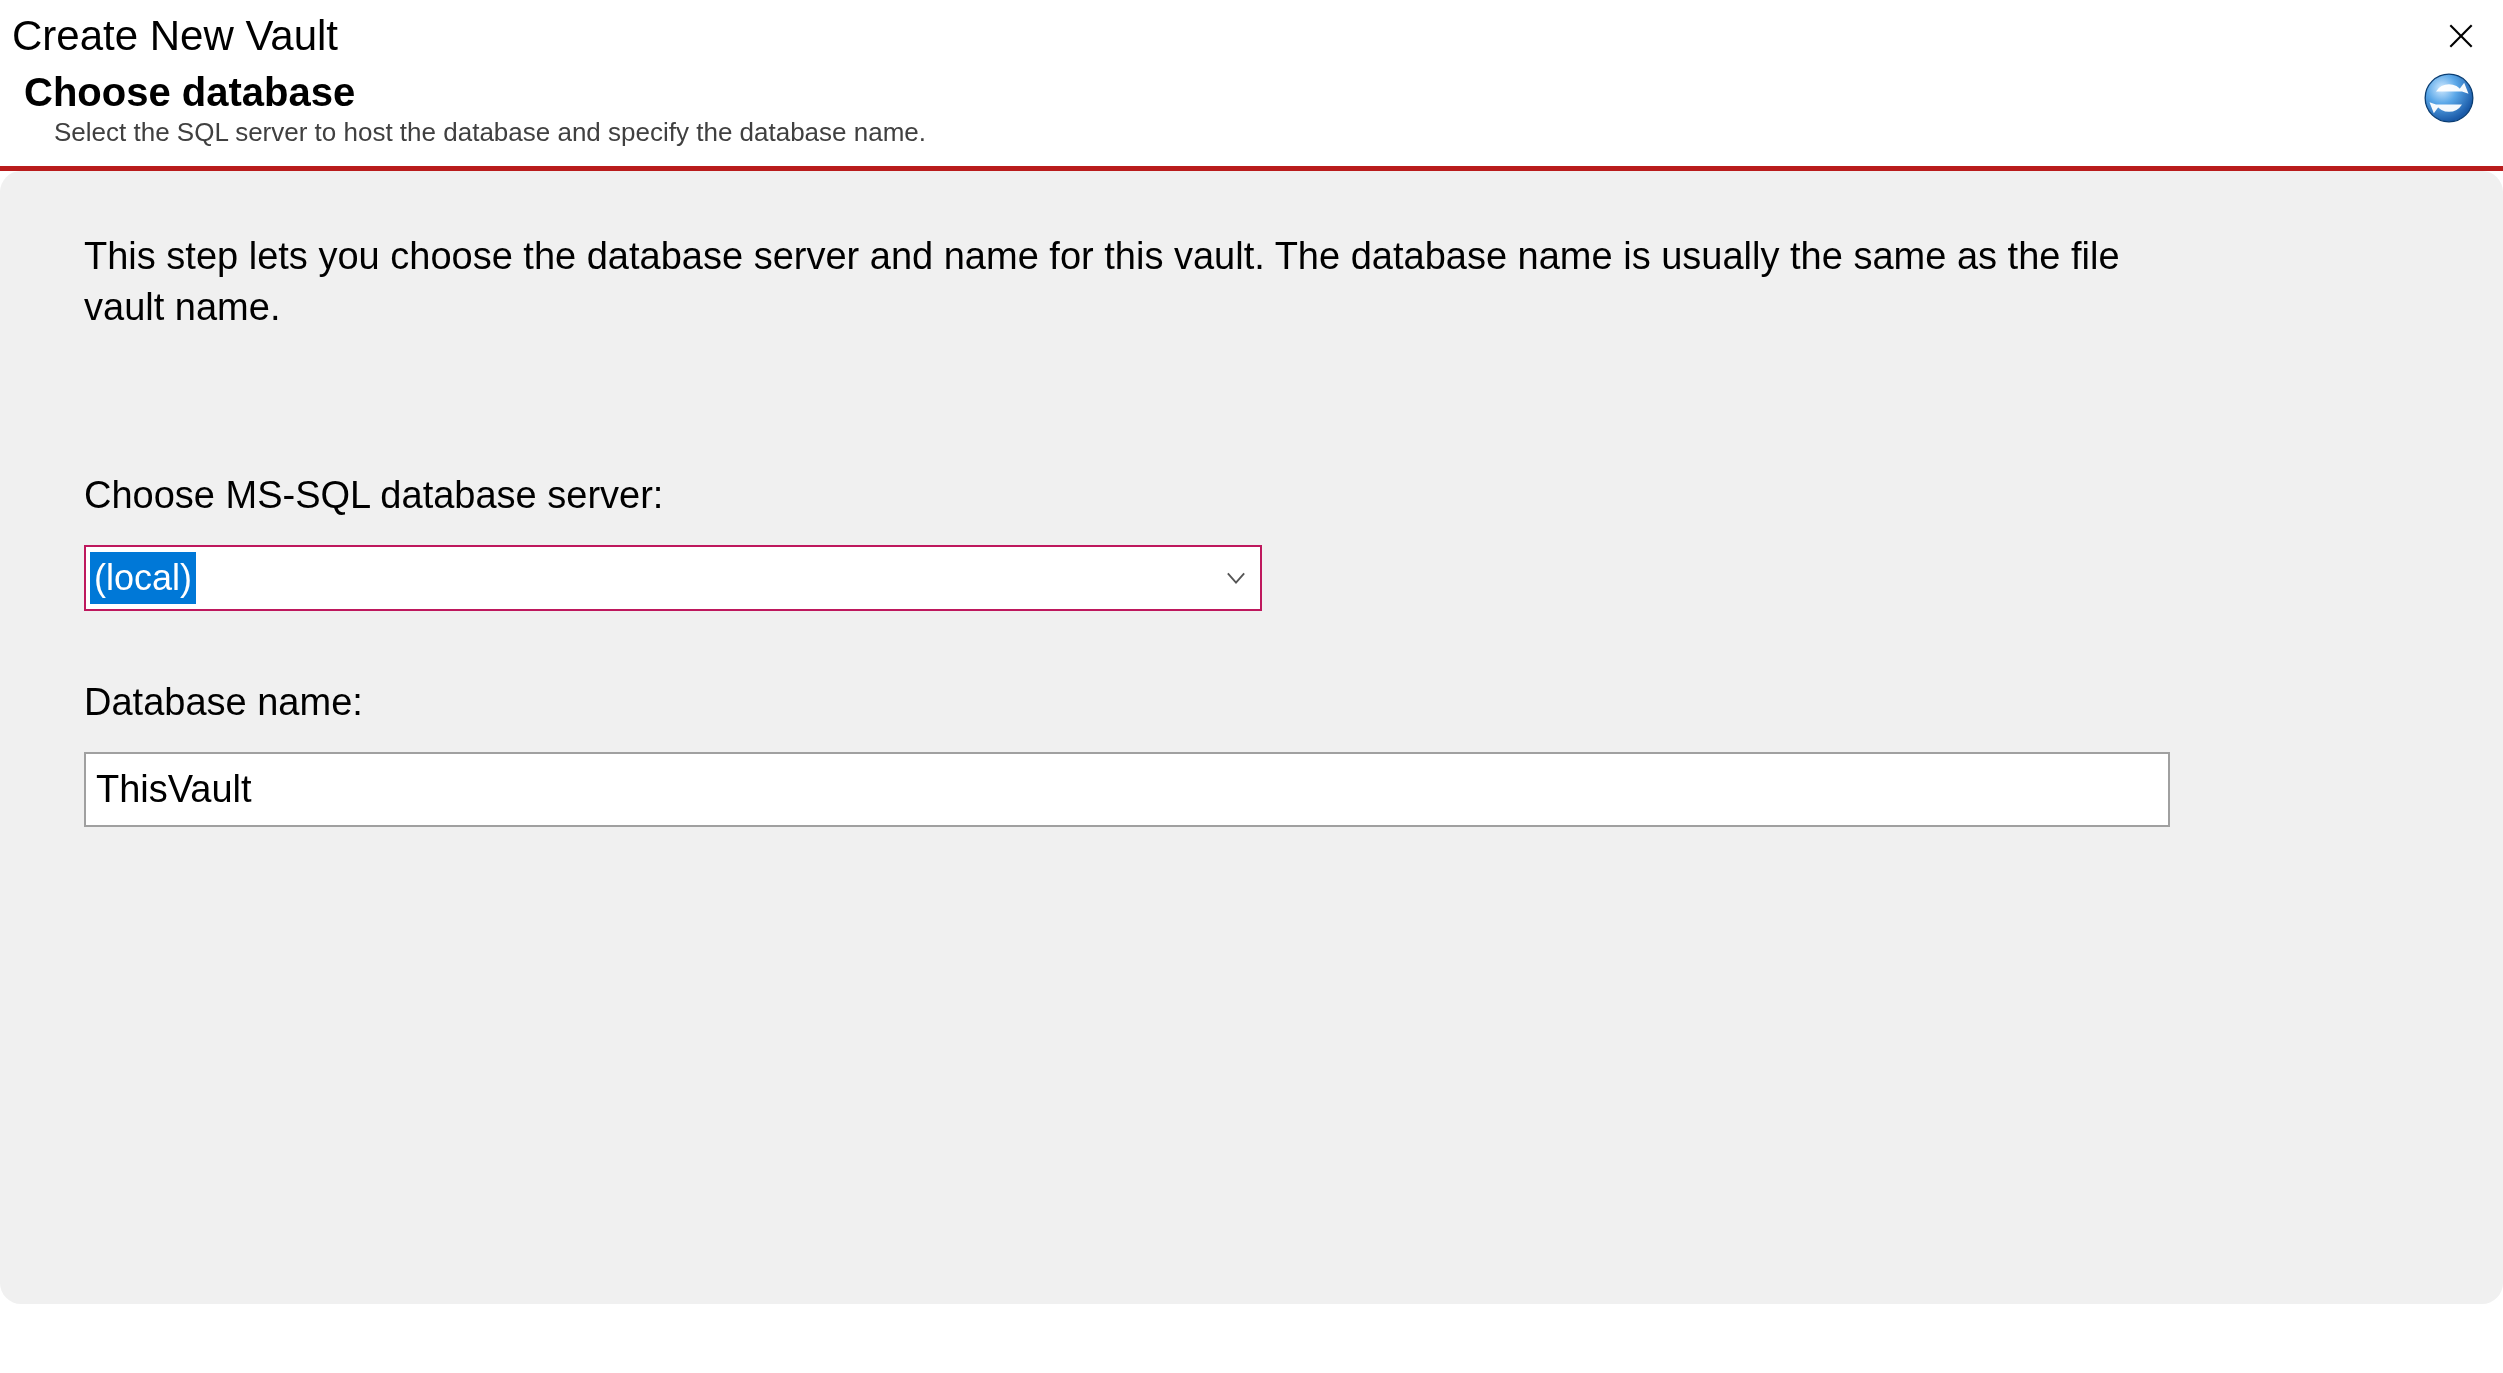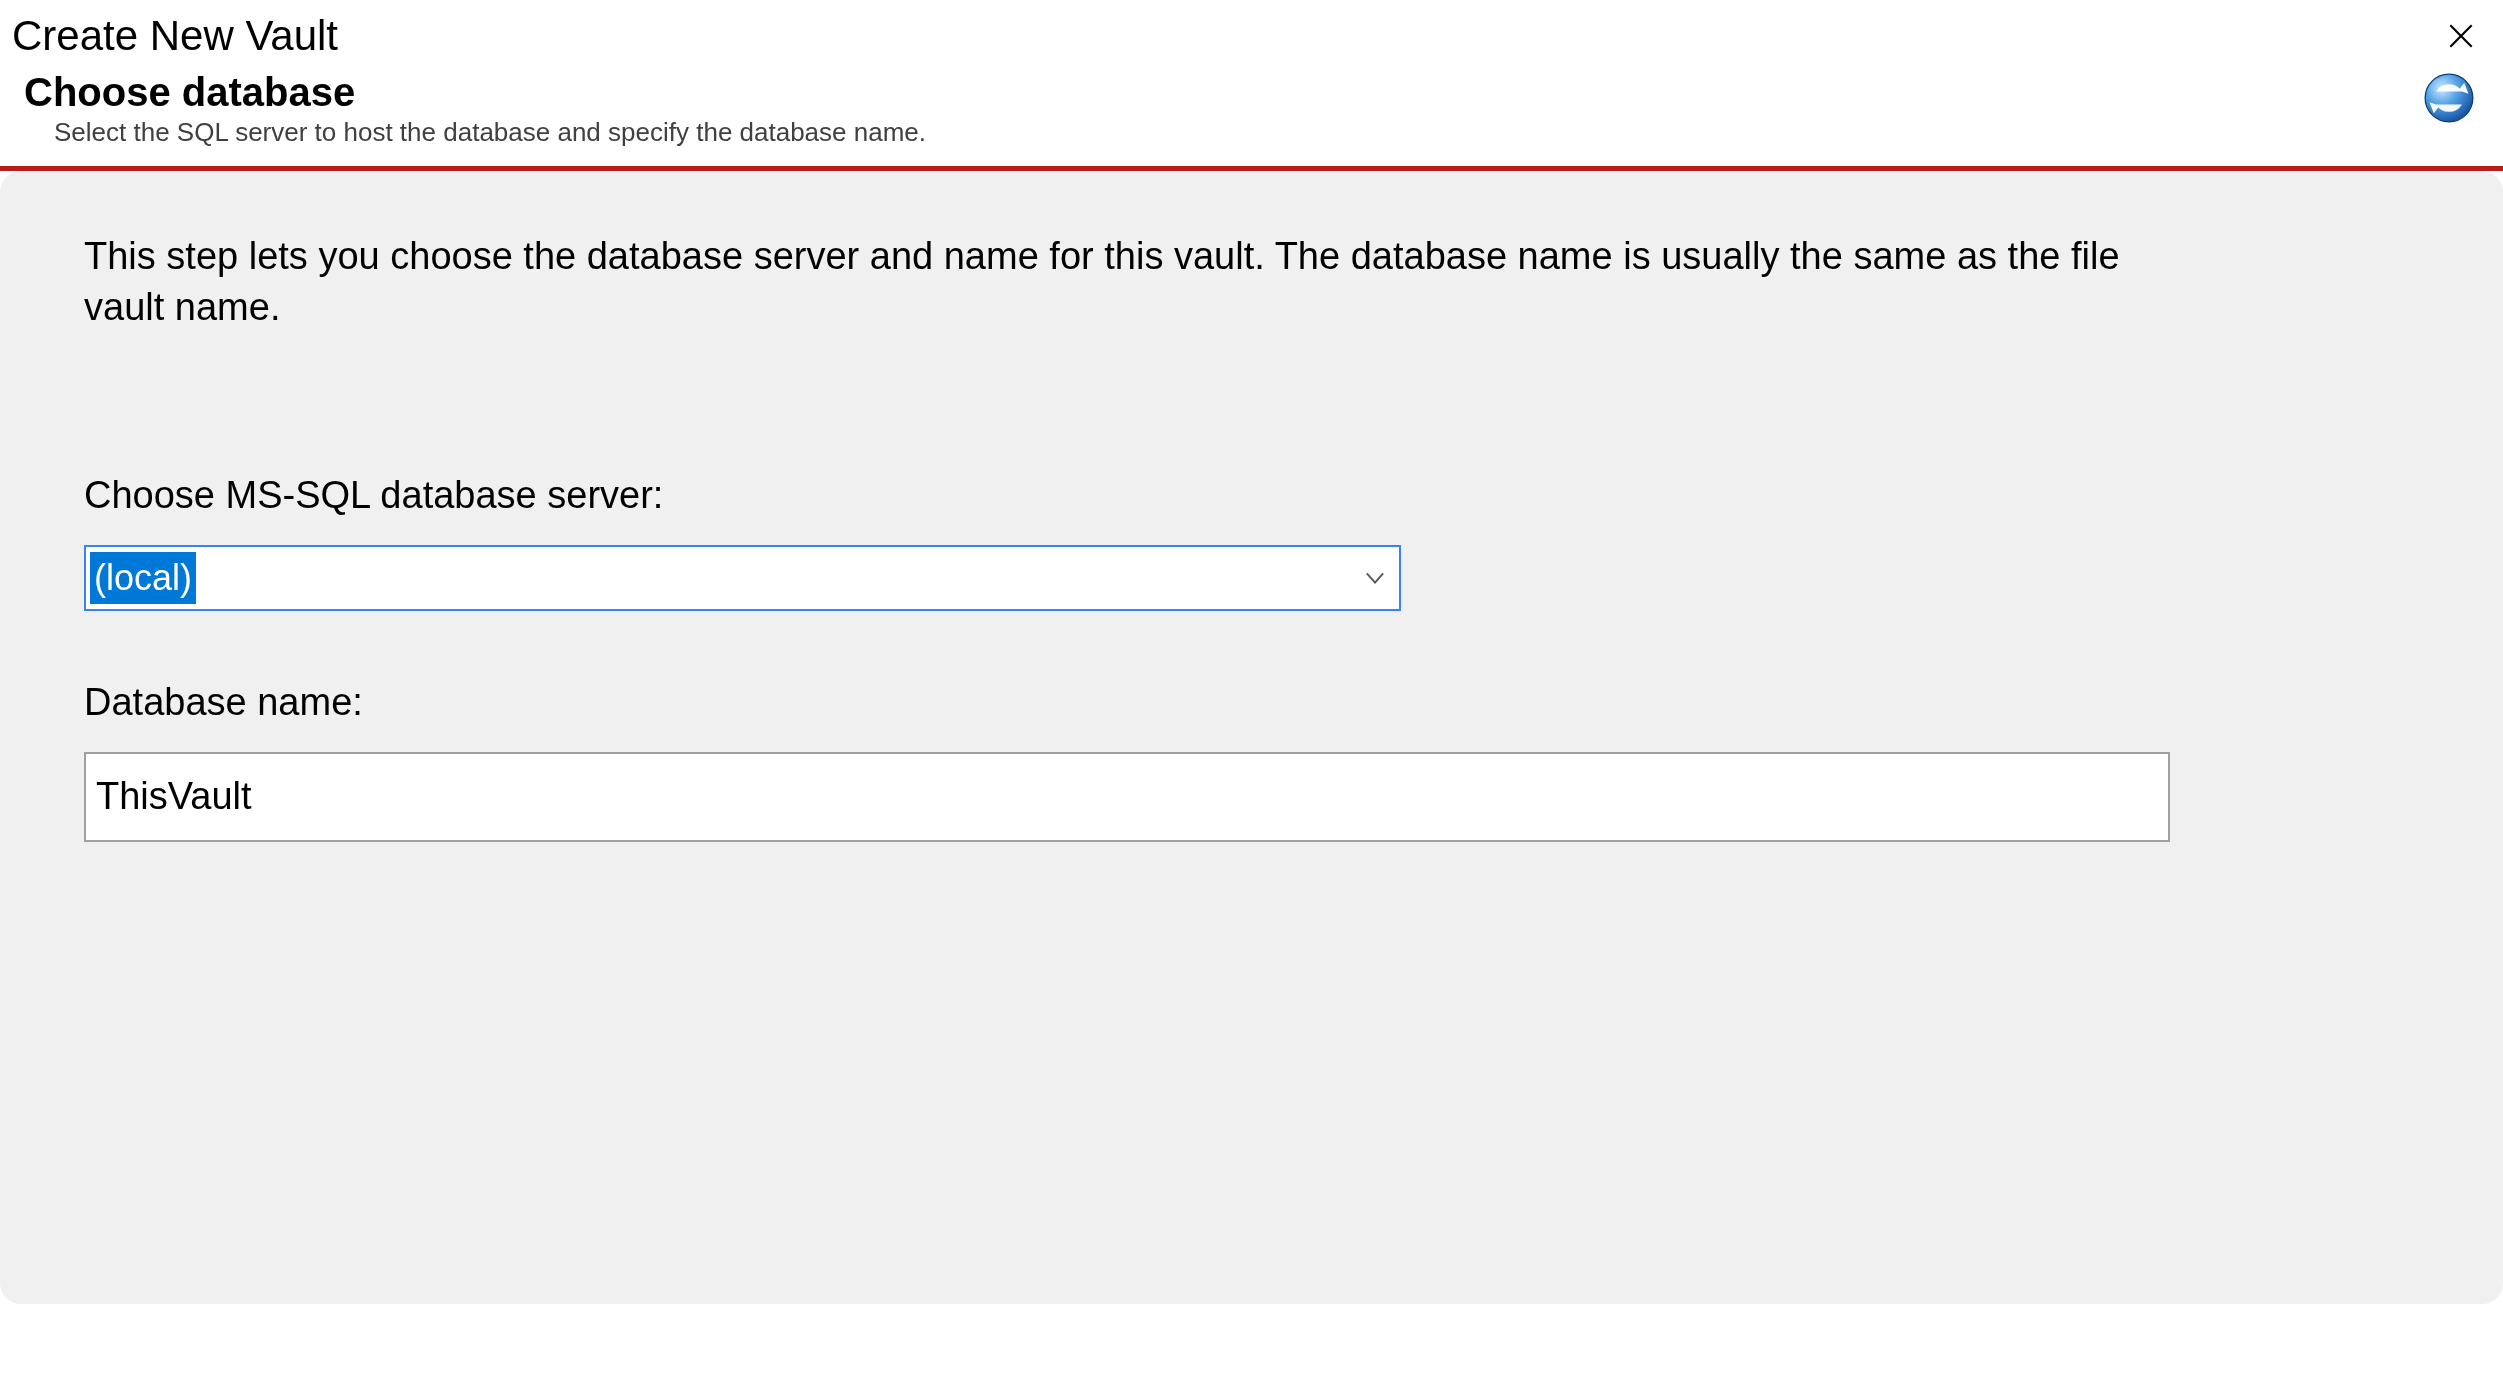--- a/index.html
+++ b/index.html
@@ -80,24 +80,24 @@
       margin-bottom: 70px;
     }
     .field-label {
       font-size: 38px;
       color: #000;
       margin-bottom: 28px;
     }
     .combo {
       display: flex;
       align-items: center;
-      width: 1317px;
+      width: 1178px;
       height: 66px;
       background: #ffffff;
-      border: 2px solid #3b82f6;
+      border: 2px solid #be185d;
       padding: 0 10px 0 4px;
       cursor: pointer;
     }
     .combo-value {
       flex: 1;
       font-size: 36px;
       color: #ffffff;
       background: #0078d7;
       padding: 0 4px;
       display: inline-block;
@@ -108,21 +108,21 @@
     }
     .combo-chevron {
       width: 28px;
       height: 28px;
       display: flex;
       align-items: center;
       justify-content: center;
     }
     .textfield {
       width: 2086px;
-      height: 90px;
+      height: 75px;
       background: #ffffff;
       border: 2px solid #a0a0a0;
       font-size: 38px;
       color: #000;
       padding: 0 10px;
       outline: none;
       font-family: inherit;
     }
   </style>
 </head>

